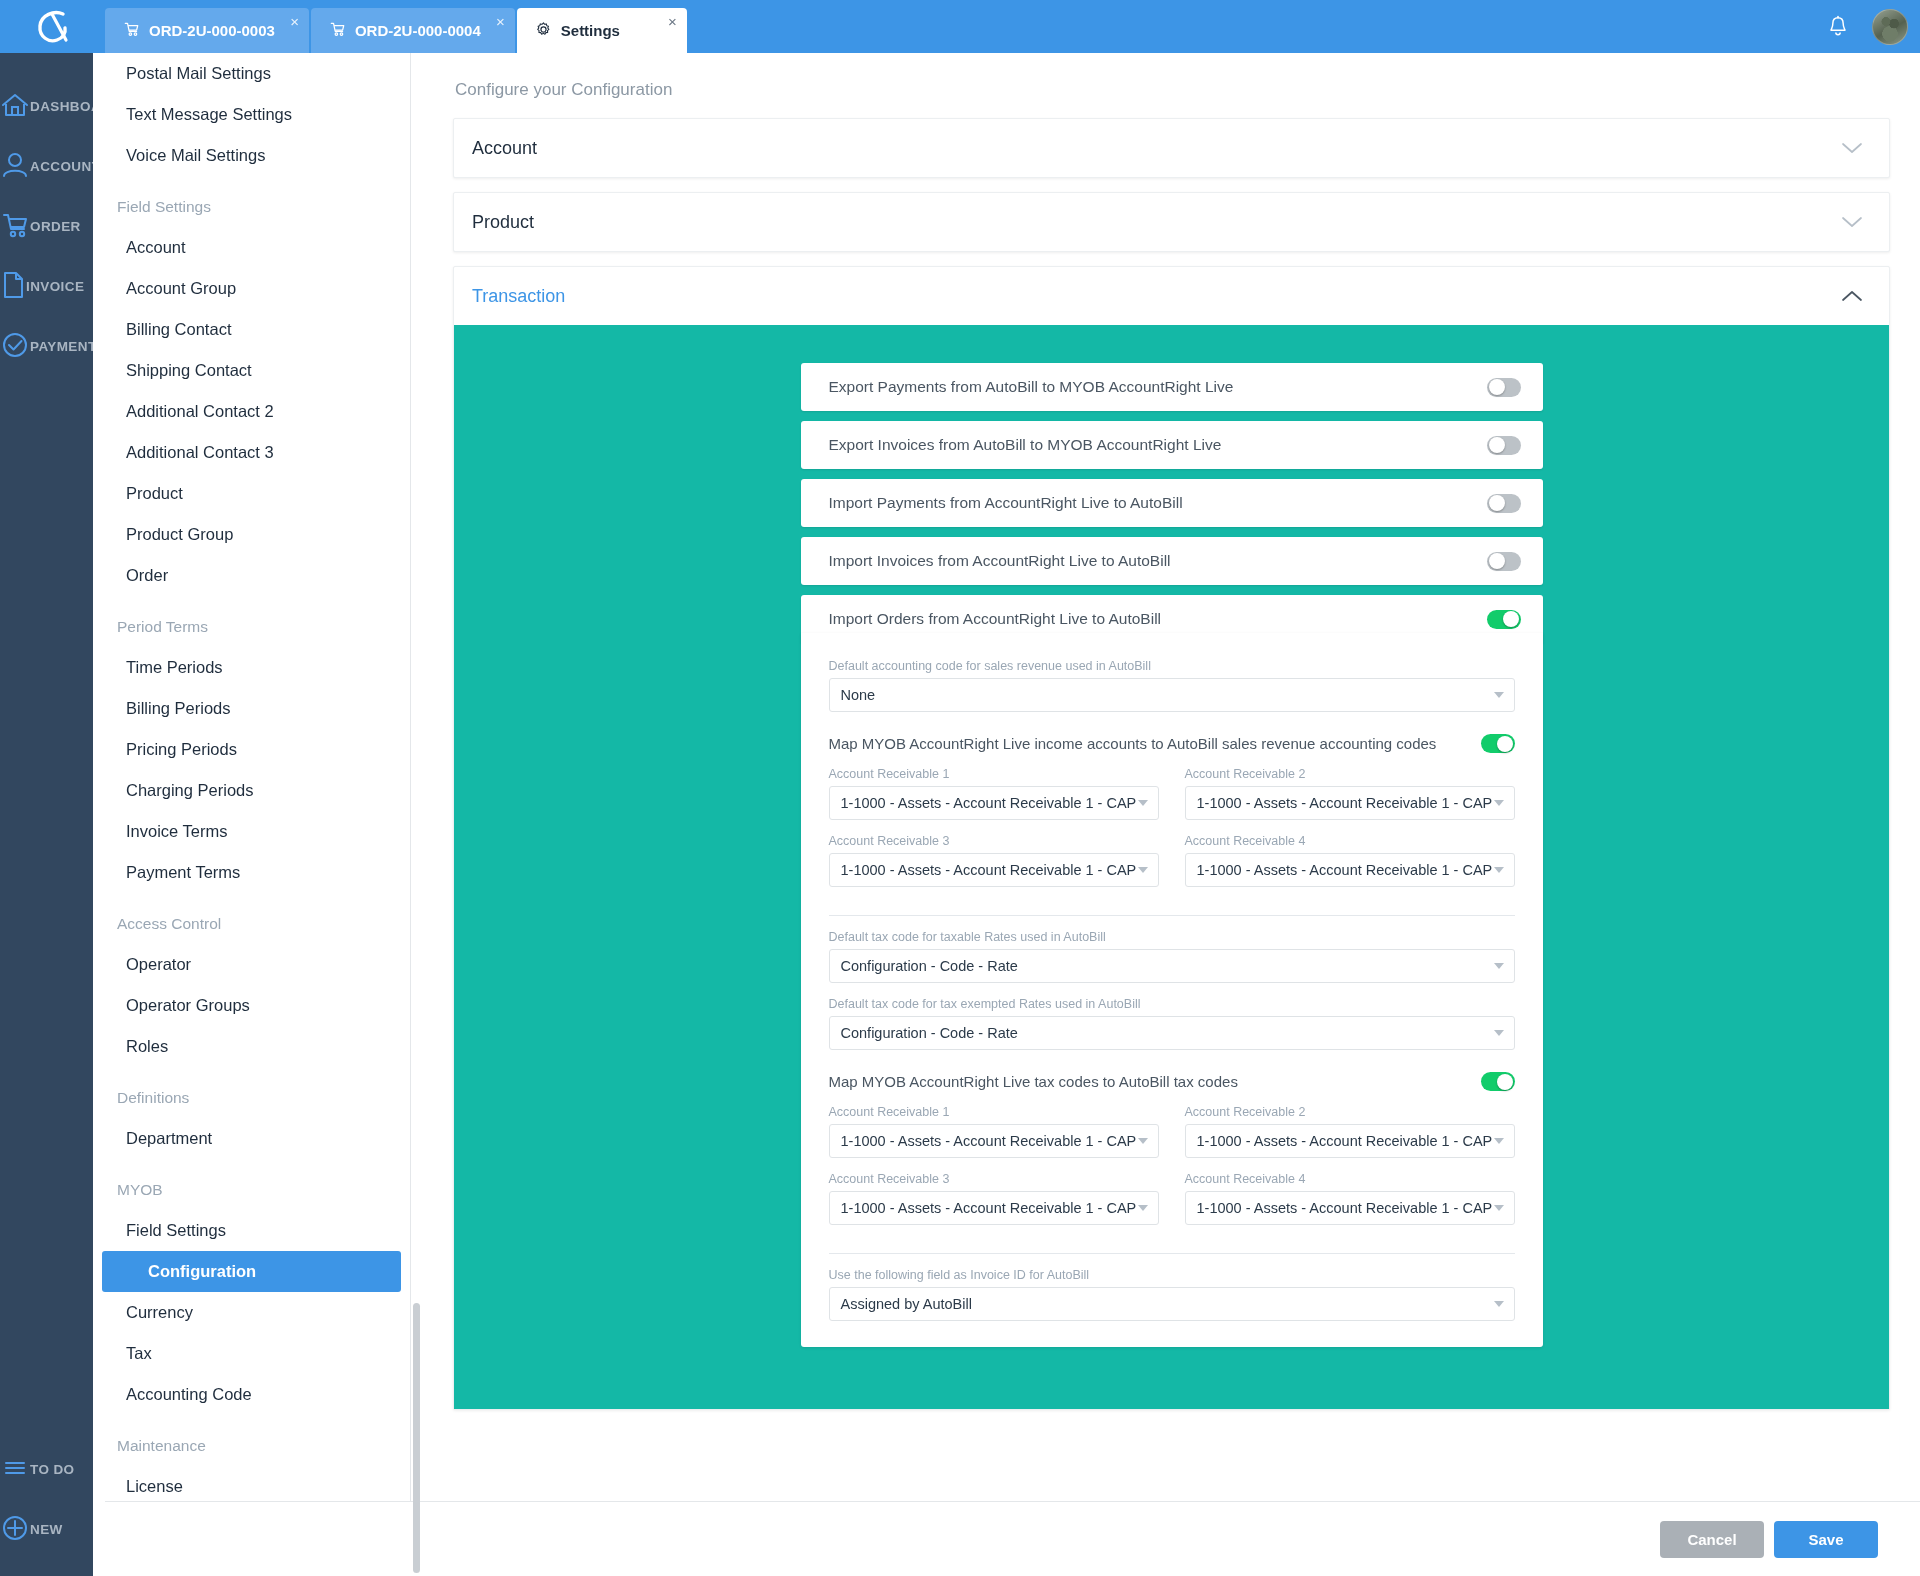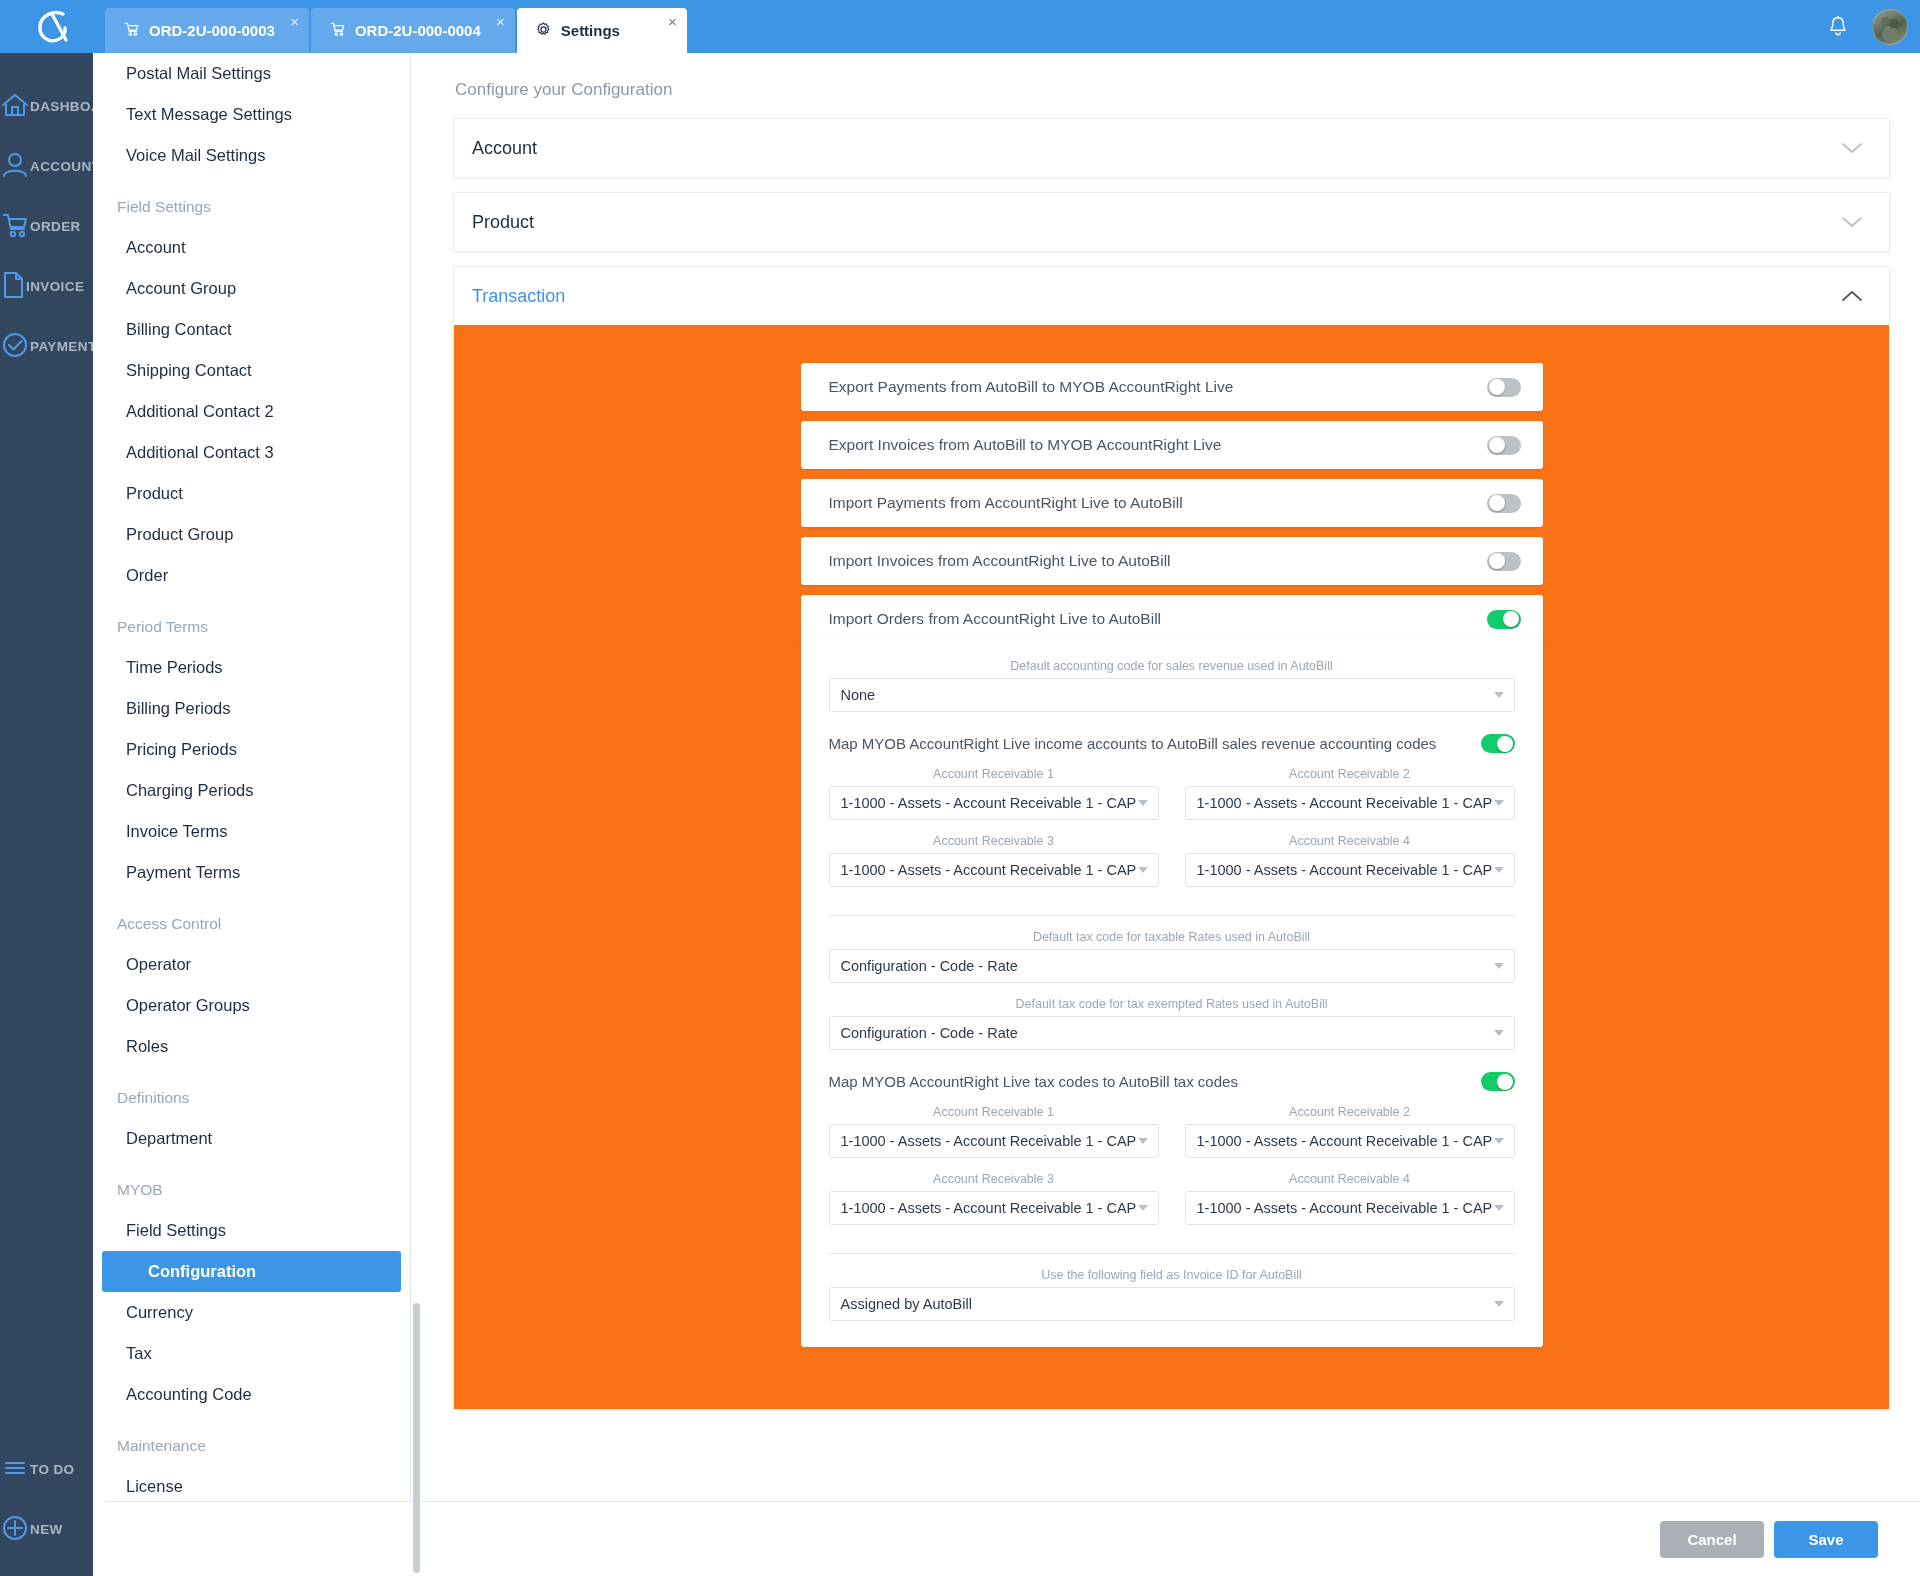--- a/index.html
+++ b/index.html
@@ -122,21 +122,21 @@
     margin-bottom: 14px;
   }
   .acc-head {
     height: 58px; display: flex; align-items: center; justify-content: space-between;
     padding: 0 26px 0 18px; cursor: pointer;
   }
   .acc-title { font-size: 18px; color: #1f2d3d; }
   .acc.open .acc-title { color: #3d95e6; }
   .chev { color: #b6bfc8; display: flex; }
   .acc.open .chev { color: #4a5662; }
-  .acc-body { background: #f97316; padding: 38px 0 46px 0; }
+  .acc-body { background: #14b8a6; padding: 38px 0 46px 0; }
 
   .toggle-rows { width: 742px; margin: 0 auto; }
   .trow {
     background: #fff; border-radius: 3px;
     box-shadow: 0 1px 2px rgba(0,0,0,0.10);
     height: 48px; margin-bottom: 10px;
     display: flex; align-items: center; justify-content: space-between;
     padding: 0 22px 0 28px;
   }
   .trow-label { font-size: 15.5px; color: #4a5662; }
@@ -151,21 +151,20 @@
     width: 16px; height: 16px; border-radius: 50%; background: #fff;
     box-shadow: 0 1px 2px rgba(0,0,0,0.3);
   }
   .switch.on .knob { left: 16px; }
 
   .panel {
     width: 742px; margin: -10px auto 16px auto;
     background: #fff; border-radius: 0 0 3px 3px;
     box-shadow: 0 1px 3px rgba(0,0,0,0.10);
     padding: 12px 28px 26px 28px;
-    text-align: center;
   }
   .trow.attached { margin-bottom: 0; border-radius: 3px 3px 0 0; }
 
   .fld { margin-top: 14px; }
   .fld-label { font-size: 12.5px; color: #9aa7b4; margin-bottom: 5px; }
   .select {
     height: 34px; border: 1px solid #dfe3e6; border-radius: 3px;
     background: #fff; display: flex; align-items: center; justify-content: space-between;
     padding: 0 10px 0 11px; font-size: 14.5px; color: #2b3a49; cursor: pointer;
   }

